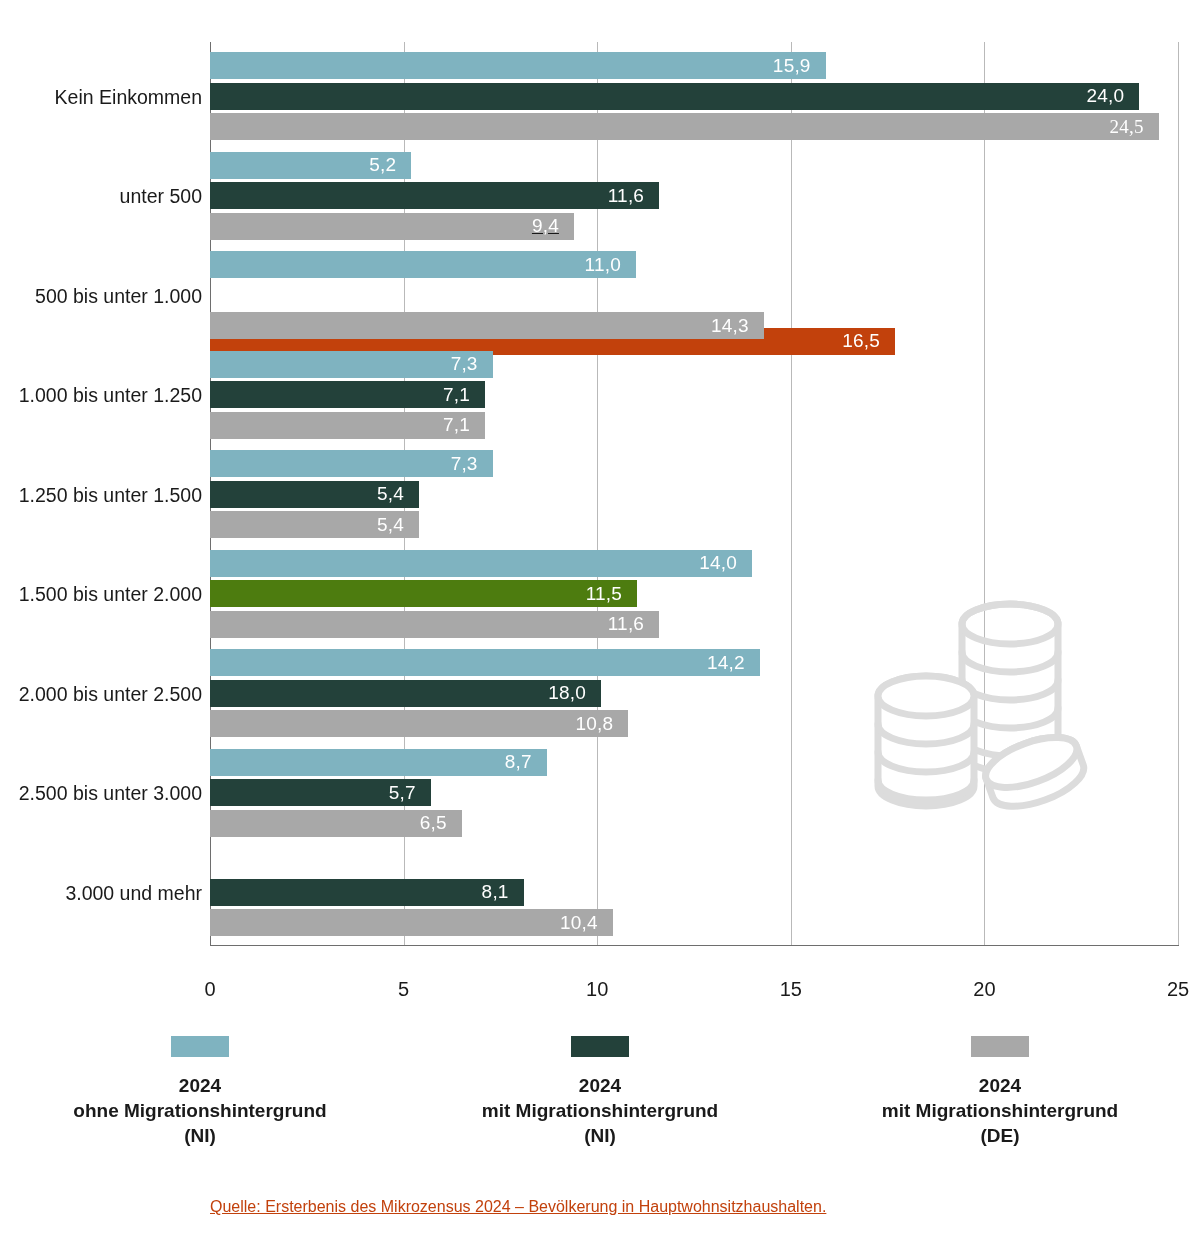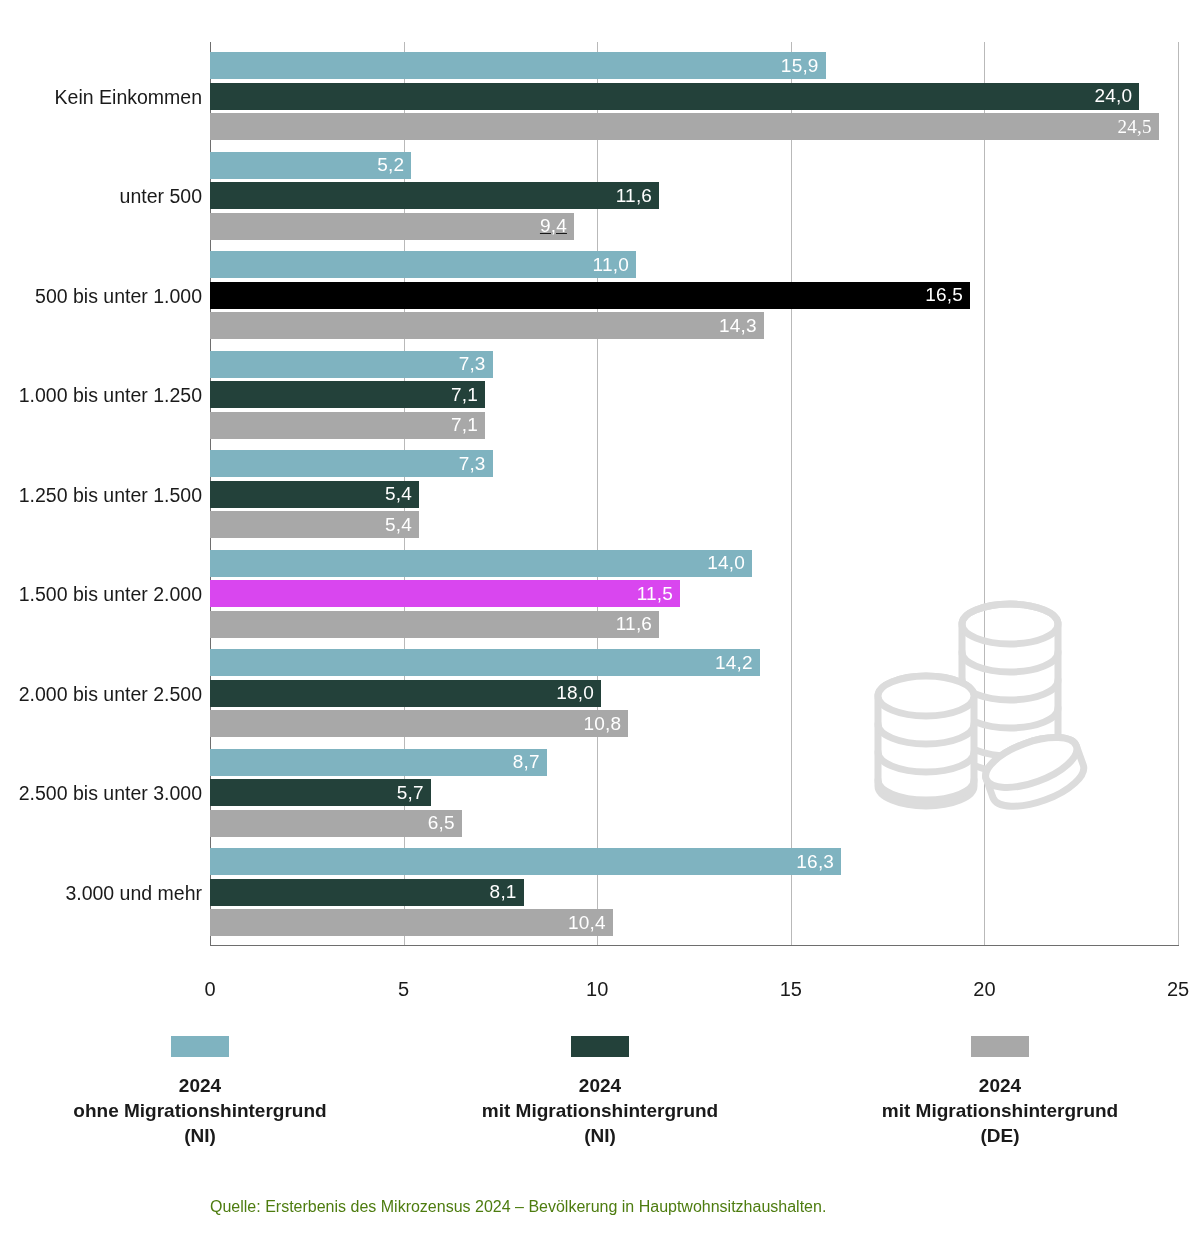--- a/index.html
+++ b/index.html
@@ -70,21 +70,21 @@
   .bar {
     position: relative;
     height: 27px;
     display: flex;
     align-items: center;
     justify-content: flex-end;
   }
   .bar-label {
     color: #ffffff;
     font-size: 19px;
-    padding-right: 7px;
+    padding-right: 15px;
     white-space: nowrap;
     letter-spacing: 0.2px;
   }
   .cat-label {
     position: absolute;
     right: 1000px;
     width: 420px;
     text-align: right;
     font-size: 19.5px;
     color: #1a1a1a;
@@ -130,22 +130,23 @@
     color: #1a1a1a;
     white-space: nowrap;
   }
   .legend-text div { display: block; }
 
   
   #source-note {
     position: absolute;
     left: 210px; top: 1198px;
     font-size: 16px;
-    color: #4d7c0f;
+    color: #c2410c;
     white-space: nowrap;
+    text-decoration: underline;
   }
 </style>
 </head>
 <body>
 
 <div id="chart-area">
 
   <div id="plot">
       <div class="gridline" style="left: 193.6px;"></div>
       <div class="gridline" style="left: 387.2px;"></div>
@@ -216,21 +217,21 @@
       </div>
     </div>
     <div class="bar-group" style="top: 251px;">
       <div class="cat-label" style="top: 33.5px; right: 998px;">500 bis unter 1.000</div>
       <div class="bar-row" style="top: 0px; left: 210px; width: 968px;">
         <div class="bar" title="2024 ohne Migrationshintergrund (NI): 11,0" style="width: 425.92px; background: rgb(127, 179, 192);">
           <span class="bar-label">11,0</span>
         </div>
       </div>
       <div class="bar-row" style="top: 30.5px; left: 210px; width: 968px;">
-        <div class="bar" title="2024 mit Migrationshintergrund (NI): 16,5" style="width: 760px; background: #000000;">
+        <div class="bar" title="2024 mit Migrationshintergrund (NI): 16,5" style="width: 685px; background: #c2410c; margin-top: 46px;">
           <span class="bar-label">16,5</span>
         </div>
       </div>
       <div class="bar-row" style="top: 61px; left: 210px; width: 968px;">
         <div class="bar" title="2024 mit Migrationshintergrund (DE): 14,3" style="width: 553.696px; background: rgb(168, 168, 168);">
           <span class="bar-label">14,3</span>
         </div>
       </div>
     </div>
     <div class="bar-group" style="top: 350.5px;">
@@ -270,21 +271,21 @@
       </div>
     </div>
     <div class="bar-group" style="top: 549.5px;">
       <div class="cat-label" style="top: 33.5px; right: 998px;">1.500 bis unter 2.000</div>
       <div class="bar-row" style="top: 0px; left: 210px; width: 968px;">
         <div class="bar" title="2024 ohne Migrationshintergrund (NI): 14,0" style="width: 542.08px; background: rgb(127, 179, 192);">
           <span class="bar-label">14,0</span>
         </div>
       </div>
       <div class="bar-row" style="top: 30.5px; left: 210px; width: 968px;">
-        <div class="bar" title="2024 mit Migrationshintergrund (NI): 11,5" style="width: 470px; background: #d946ef;">
+        <div class="bar" title="2024 mit Migrationshintergrund (NI): 11,5" style="width: 427px; background: #4d7c0f;">
           <span class="bar-label">11,5</span>
         </div>
       </div>
       <div class="bar-row" style="top: 61px; left: 210px; width: 968px;">
         <div class="bar" title="2024 mit Migrationshintergrund (DE): 11,6" style="width: 449.152px; background: rgb(168, 168, 168);">
           <span class="bar-label">11,6</span>
         </div>
       </div>
     </div>
     <div class="bar-group" style="top: 649px;">
@@ -318,25 +319,20 @@
         </div>
       </div>
       <div class="bar-row" style="top: 61px; left: 210px; width: 968px;">
         <div class="bar" title="2024 mit Migrationshintergrund (DE): 6,5" style="width: 251.68px; background: rgb(168, 168, 168);">
           <span class="bar-label">6,5</span>
         </div>
       </div>
     </div>
     <div class="bar-group" style="top: 848px;">
       <div class="cat-label" style="top: 33.5px; right: 998px;">3.000 und mehr</div>
-      <div class="bar-row" style="top: 0px; left: 210px; width: 968px;">
-        <div class="bar" title="2024 ohne Migrationshintergrund (NI): 16,3" style="width: 631.136px; background: rgb(127, 179, 192);">
-          <span class="bar-label">16,3</span>
-        </div>
-      </div>
       <div class="bar-row" style="top: 30.5px; left: 210px; width: 968px;">
         <div class="bar" title="2024 mit Migrationshintergrund (NI): 8,1" style="width: 313.632px; background: rgb(35, 65, 58);">
           <span class="bar-label">8,1</span>
         </div>
       </div>
       <div class="bar-row" style="top: 61px; left: 210px; width: 968px;">
         <div class="bar" title="2024 mit Migrationshintergrund (DE): 10,4" style="width: 402.688px; background: rgb(168, 168, 168);">
           <span class="bar-label">10,4</span>
         </div>
       </div>

